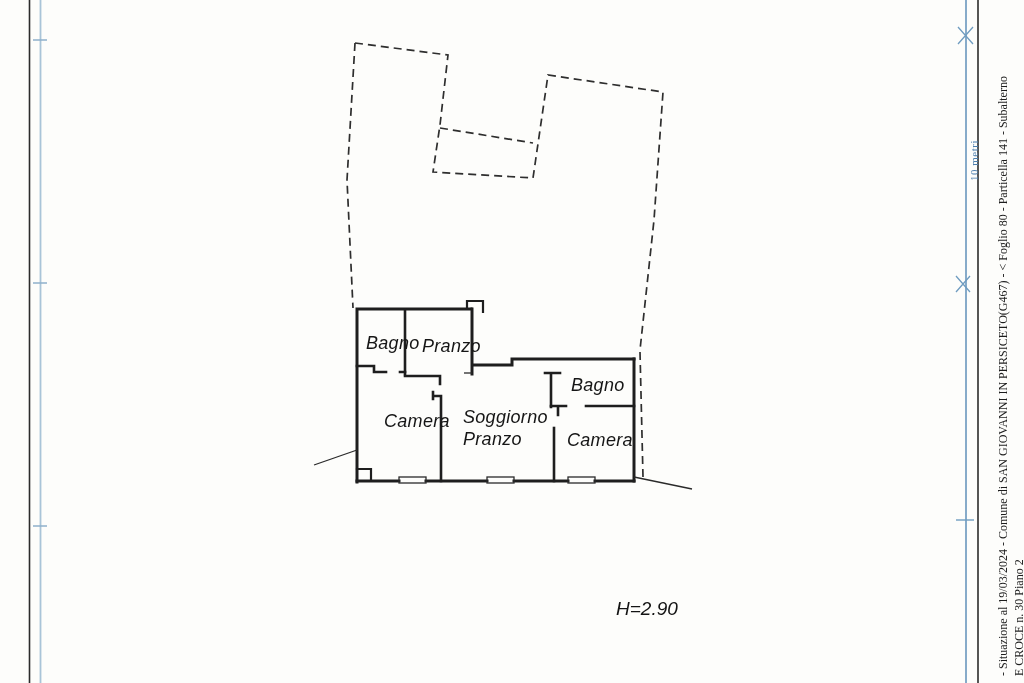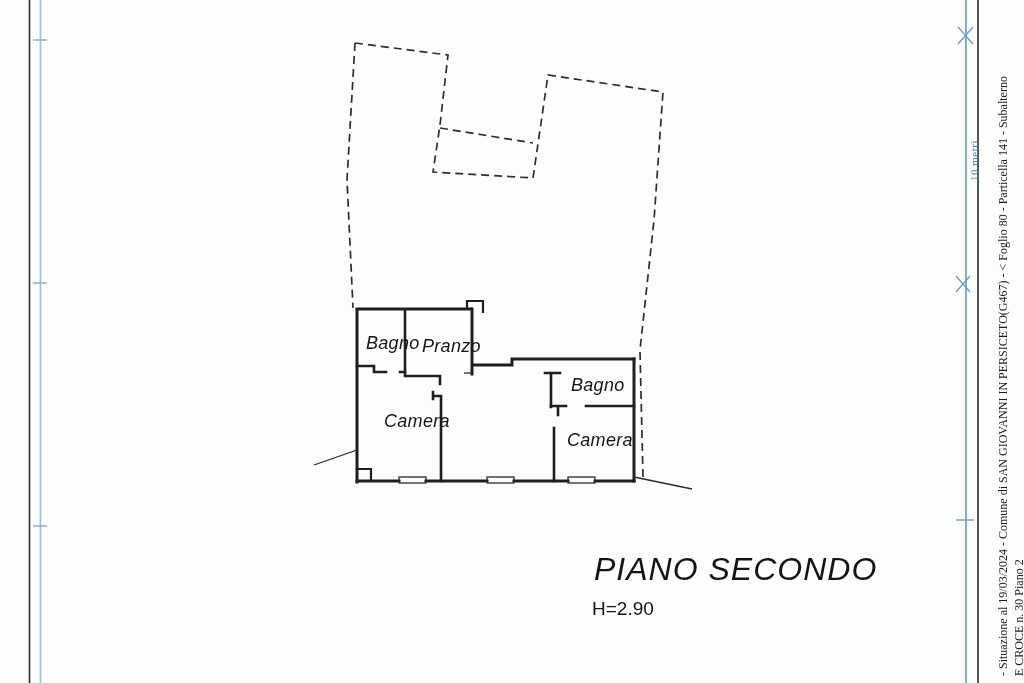--- a/index.html
+++ b/index.html
@@ -26,21 +26,22 @@
     position:absolute;
     left:594px;top:551px;
     font-style:italic;
     font-size:32px;
     letter-spacing:1px;
     color:#141414;
     white-space:nowrap;
   }
   .plan-height{
     position:absolute;
-    left:592px;top:598px;
+    left:616px;top:598px;
+    font-style:italic;
     font-size:19px;
     color:#141414;
     white-space:nowrap;
   }
   .vtext{
     position:absolute;
     transform-origin:0 0;
     transform:rotate(-90deg);
     white-space:nowrap;
     font-family:"Liberation Serif",serif;
@@ -108,23 +109,26 @@
       <rect x="568" y="477" width="27" height="6"></rect>
       <path d="M464,373 L472,373"></path>
       <path d="M314,465 L357,450"></path>
       <path d="M634,477 L692,489"></path>
     </g>
   </svg>
 
   <div class="room-label" style="left:358px;top:332px;">Bagno</div>
   <div class="room-label" style="left:414px;top:335px;">Pranzo</div>
   <div class="room-label" style="left:376px;top:410px;">Camera</div>
+  <div class="room-label" style="left:455px;top:406px;">
+    <div>Soggiorno</div>
+    <div>Pranzo</div>
+  </div>
   <div class="room-label" style="left:563px;top:374px;">Bagno</div>
   <div class="room-label" style="left:559px;top:429px;">Camera</div>
 
-  <div class="plan-title">PIANO SECONDO</div>
   <div class="plan-height">H=2.90</div>
 
   <div class="vtext col1">- Situazione al 19/03/2024 - Comune di SAN GIOVANNI IN PERSICETO(G467) -  &lt;  Foglio 80 - Particella 141 - Subalterno</div>
   <div class="vtext col2">E CROCE n. 30 Piano 2</div>
   <div class="vtext scale">10 metri</div>
 
 </div>
 
 </body></html>

